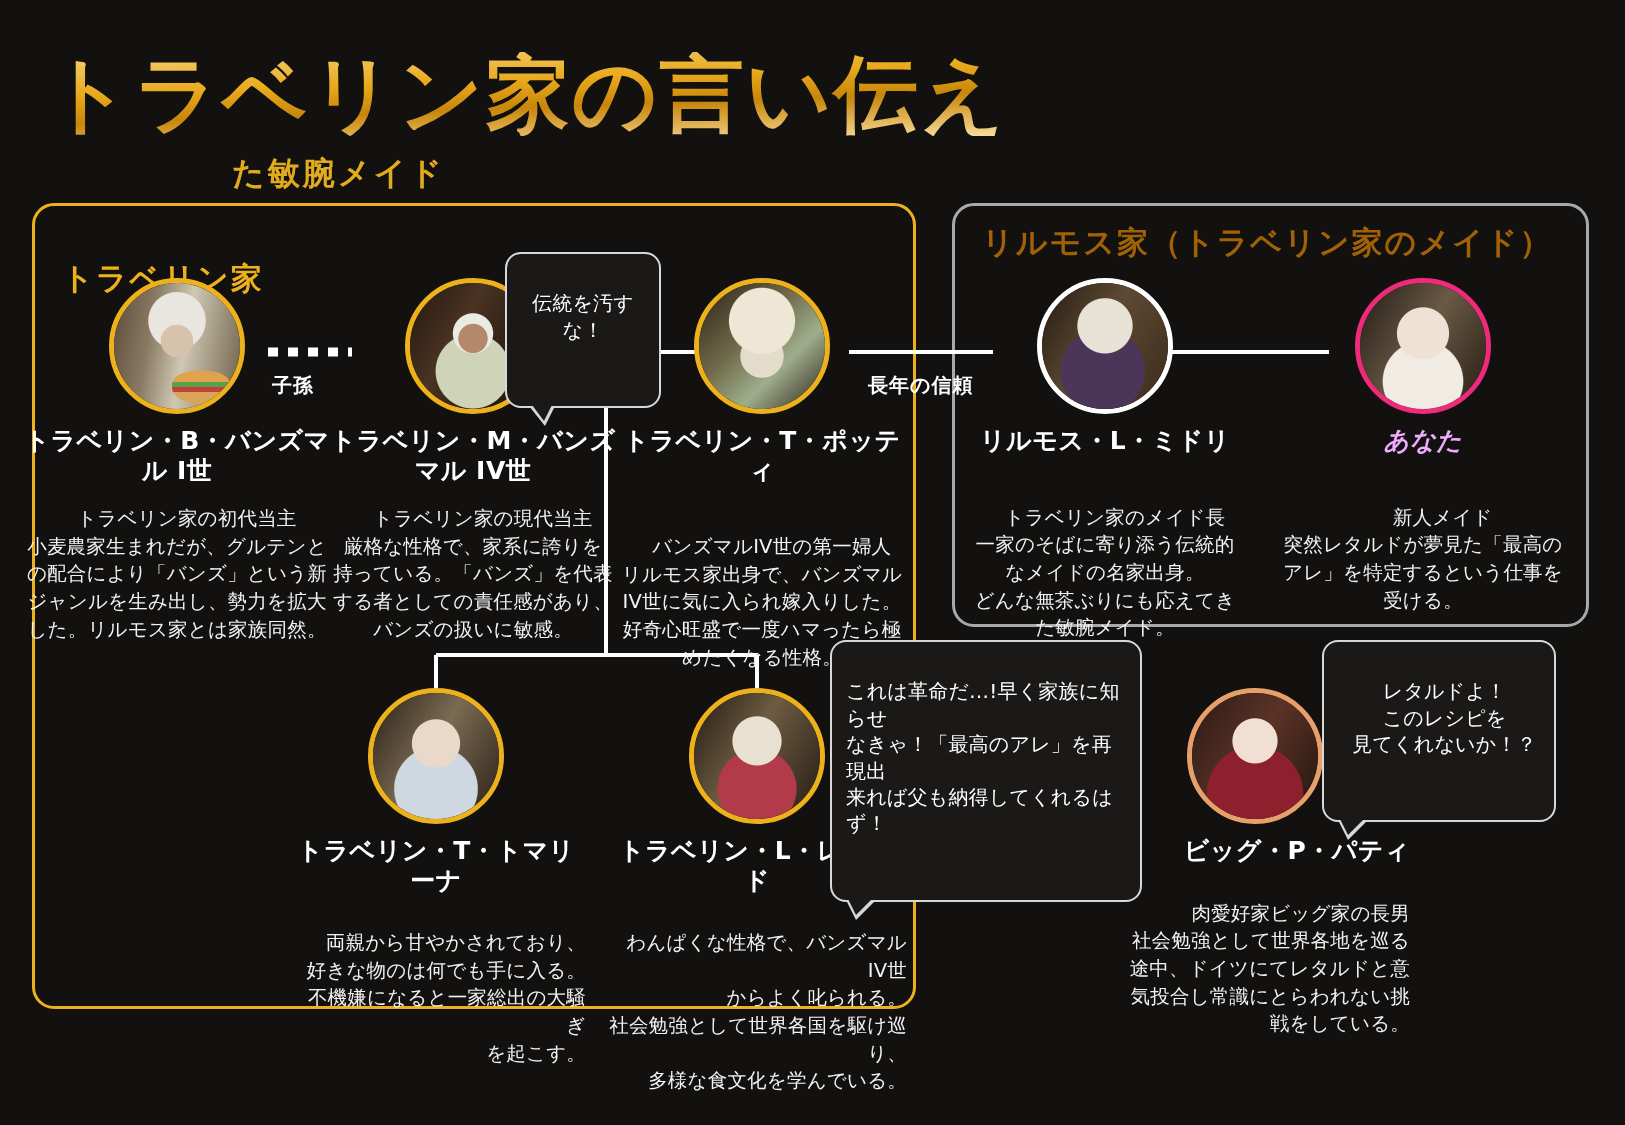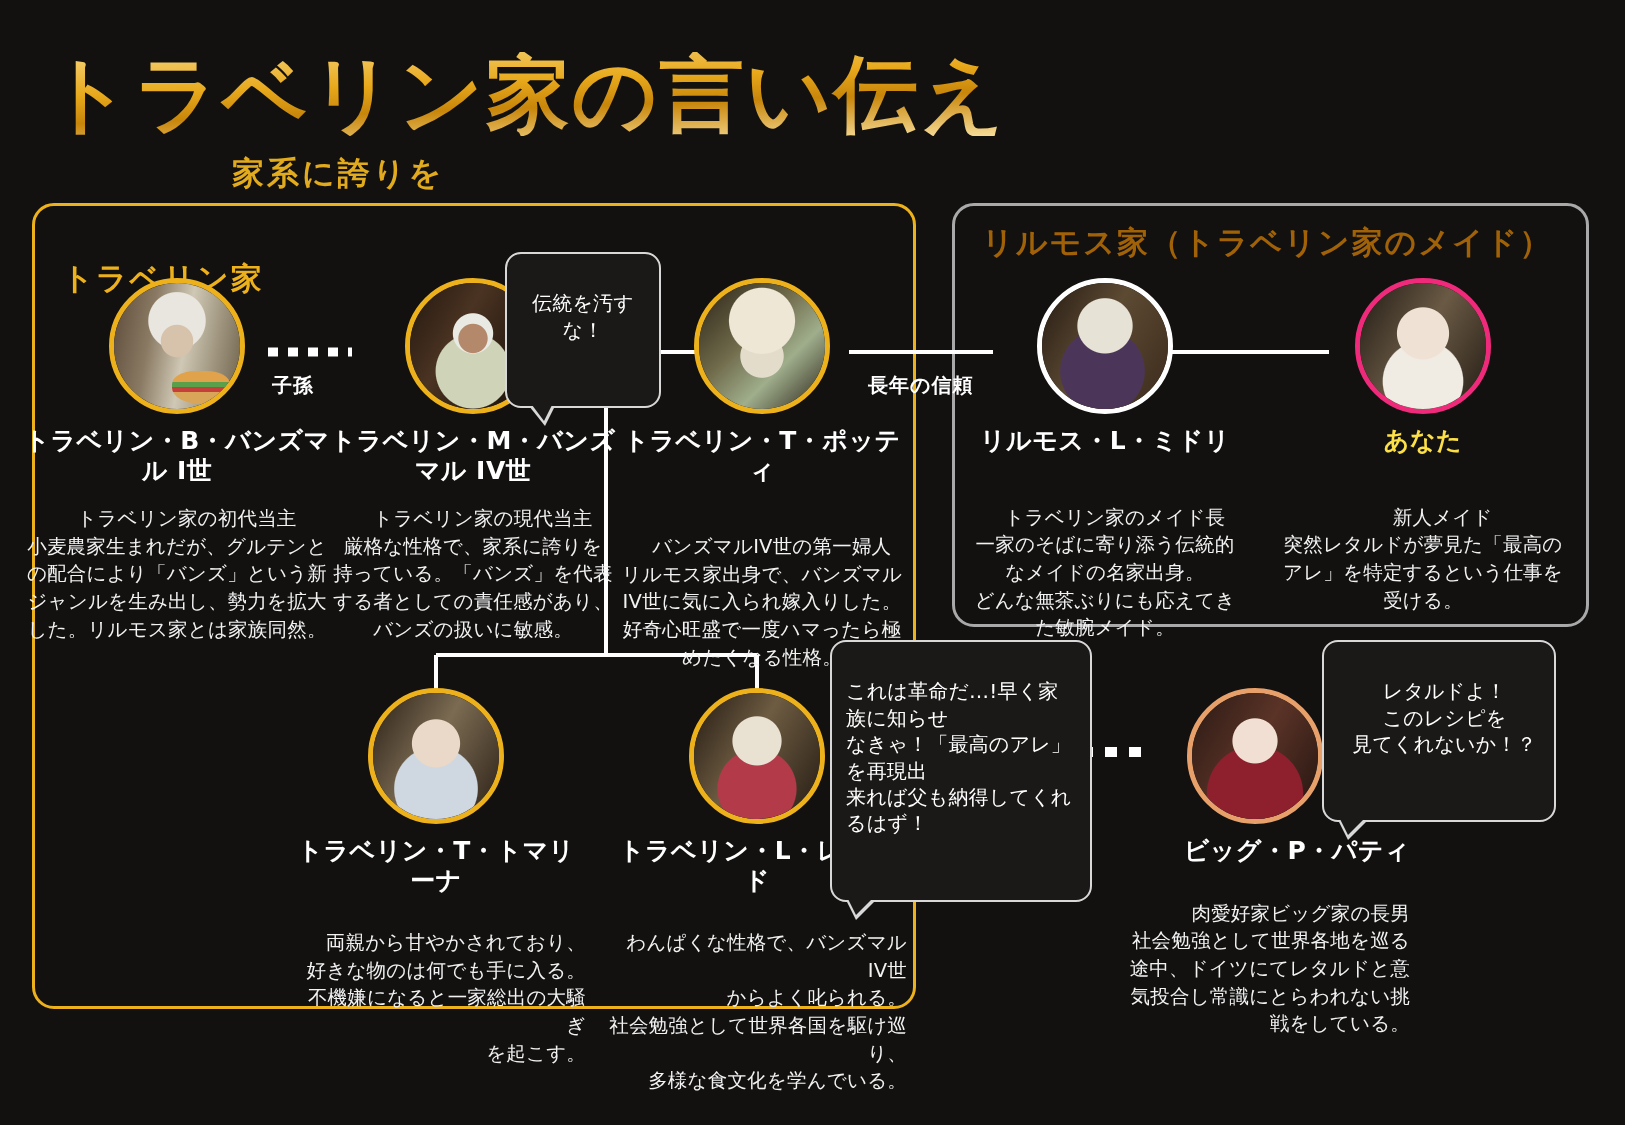--- a/index.html
+++ b/index.html
@@ -74,21 +74,21 @@
     border: 5px solid #edb11c;
     overflow: hidden;
     background: #2a241c;
   }
   .avatar .scene { position: absolute; inset: 0; }
   .person-name {
     margin-top: 12px;
     font-size: 25px; font-weight: 700; color: #ffffff;
     line-height: 1.18; letter-spacing: 0.5px;
   }
-  .person-name.pink { color: #fde047; }
+  .person-name.pink { color: #f0abfc; font-style: italic; }
   .person-desc {
     margin-top: 20px;
     font-size: 19.5px; line-height: 1.42; color: #f2f2f2;
     white-space: pre-line;
     letter-spacing: 0.2px;
   }
   .ring-white  { border-color: #ffffff; }
   .ring-pink   { border-color: #ef2a7b; }
   .ring-peach  { border-color: #e8a06a; }
 
@@ -146,21 +146,21 @@
      radial-gradient(circle at 50% 38%, #f0dfd2 0 22%, rgba(240,223,210,0) 23%),
      radial-gradient(circle at 50% 80%, #8e1f2d 0 40%, rgba(142,31,45,0) 41%),
      linear-gradient(120deg,#2a1a14 0%,#5b3327 48%,#231510 100%); }
 </style>
 </head>
 <body>
 
 <div id="stage">
 
   <div class="title-main">トラベリン家の言い伝え</div>
-  <div class="title-sub">家系に誇りを</div>
+  <div class="title-sub">た敏腕メイド</div>
 
   <div class="group-box group-left"></div>
   <div class="group-box group-right"></div>
   <div class="group-title group-title-left">トラベリン家</div>
   <div class="group-title group-title-right">リルモス家（トラベリン家のメイド）</div>
 
   <svg id="lines">
 
     <line x1="268" y1="352" x2="352" y2="352" stroke="#ffffff" stroke-width="9" stroke-dasharray="10 10" stroke-linecap="butt"></line>
 
@@ -276,21 +276,21 @@
 気投合し常識にとらわれない挑
 戦をしている。</div>
   </div>
 
   <div class="bubble" style="left:505px; top:252px; width:156px; text-align:center;">
     <span>伝統を汚すな！</span>
     <span class="tail" style="left:22px; bottom:-20px; border-left:16px solid transparent; border-right:10px solid transparent; border-top:20px solid #d8d8d8;"></span>
     <span class="tail-in" style="left:25px; bottom:-15px; border-left:12px solid transparent; border-right:8px solid transparent; border-top:16px solid #1b1918;"></span>
   </div>
 
-  <div class="bubble" style="left:830px; top:640px; width:262px; text-align:left;">
+  <div class="bubble" style="left:830px; top:640px; width:312px; text-align:left;">
     <span>これは革命だ…!早く家族に知らせ
 なきゃ！「最高のアレ」を再現出
 来れば父も納得してくれるはず！</span>
     <span class="tail" style="left:14px; bottom:-20px; border-left:10px solid transparent; border-right:20px solid transparent; border-top:20px solid #d8d8d8;"></span>
     <span class="tail-in" style="left:16px; bottom:-15px; border-left:8px solid transparent; border-right:16px solid transparent; border-top:16px solid #1b1918;"></span>
   </div>
 
   <div class="bubble" style="left:1322px; top:640px; width:234px; text-align:center;padding-left:25px;">
     <span>レタルドよ！
 このレシピを

